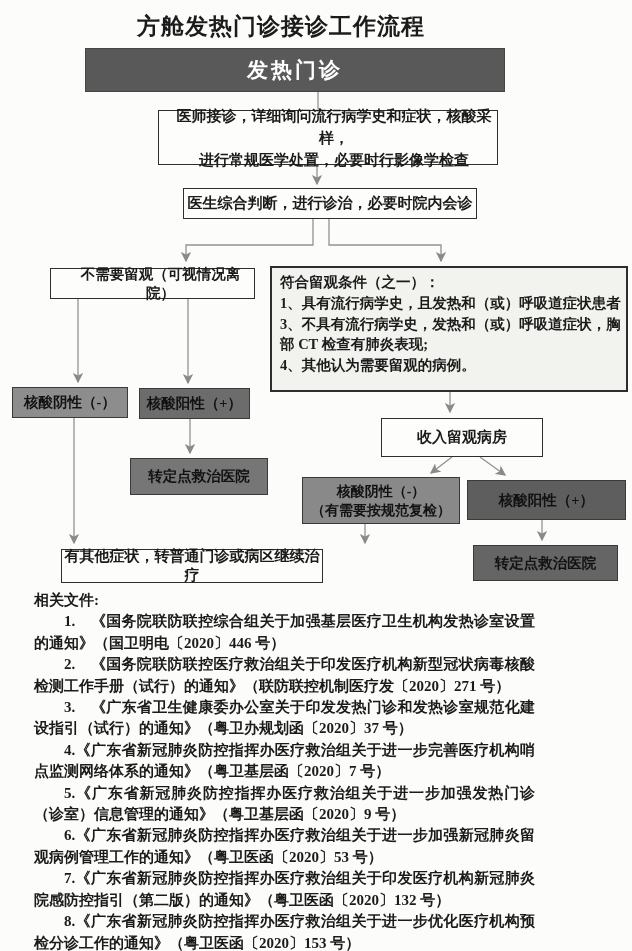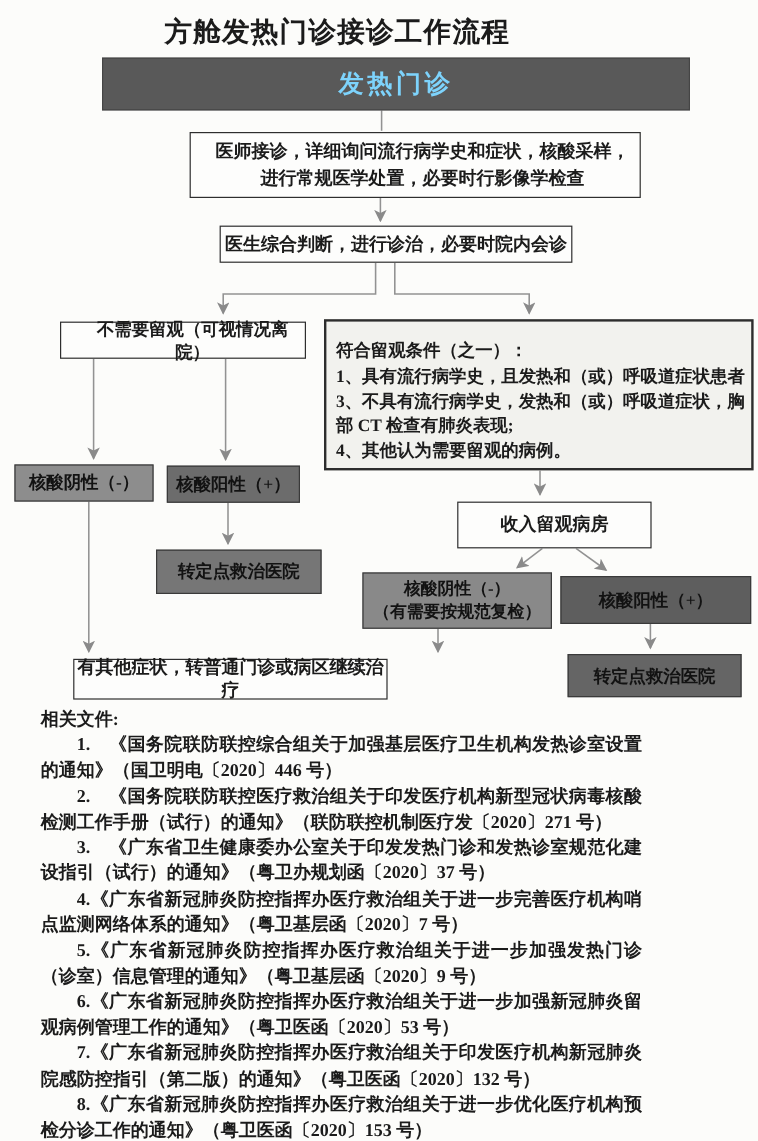--- a/index.html
+++ b/index.html
@@ -13,28 +13,28 @@
     text-align:center;font-size:23px;font-weight:bold;letter-spacing:1px;
   }
   .connectors{position:absolute;left:0;top:0;width:632px;height:951px;}
   .node{
     position:absolute;box-sizing:border-box;
     display:flex;align-items:center;justify-content:center;
     text-align:center;font-weight:600;font-size:15px;
   }
   .white{background:#fdfdfc;border:1.5px solid #2e2e2e;}
   .dark{border:1px solid #3a3a3a;font-weight:bold;font-size:14.5px;color:#121212;}
-  #n-header{left:85px;top:48px;width:490px;height:44px;background:#595959;
-    border:1px solid #454545;font-size:21px;font-weight:bold;letter-spacing:3px;color:#7dd3fc;}
-  #n-triage{left:158px;top:110px;width:376px;height:55px;line-height:22px;flex-direction:column;padding-left:12px;}
+  #n-header{left:85px;top:48px;width:420px;height:44px;background:#595959;
+    border:1px solid #454545;font-size:21px;font-weight:bold;letter-spacing:3px;color:#ffffff;}
+  #n-triage{left:158px;top:110px;width:340px;height:55px;line-height:22px;flex-direction:column;padding-left:12px;}
   #n-judge{left:183px;top:188px;width:294px;height:31px;}
   #n-noobs{left:50px;top:268px;width:205px;height:31px;font-size:14.5px;padding-left:16px;}
   #n-criteria{left:270px;top:266px;width:358px;height:126px;background:#f2f2ee;
     border:2px solid #2d2d2d;display:block;text-align:left;
-    padding:15px 8px;font-size:14.5px;line-height:20.8px;}
+    padding:4px 8px;font-size:14.5px;line-height:20.8px;}
   .criteria-line{white-space:nowrap;}
   #n-negleft{left:12px;top:387px;width:116px;height:31px;background:#8d8d8d;}
   #n-posleft{left:139px;top:388px;width:111px;height:31px;background:#6c6c6c;}
   #n-transmid{left:130px;top:458px;width:138px;height:37px;background:#767676;}
   #n-admit{left:381px;top:418px;width:162px;height:39px;}
   #n-recheck{left:302px;top:477px;width:158px;height:47px;background:#898989;
     flex-direction:column;font-size:14px;line-height:19px;}
   #n-posright{left:467px;top:480px;width:159px;height:40px;background:#5e5e5e;}
   #n-transright{left:473px;top:545px;width:145px;height:36px;background:#656565;}
   #n-other{left:61px;top:549px;width:262px;height:34px;}

